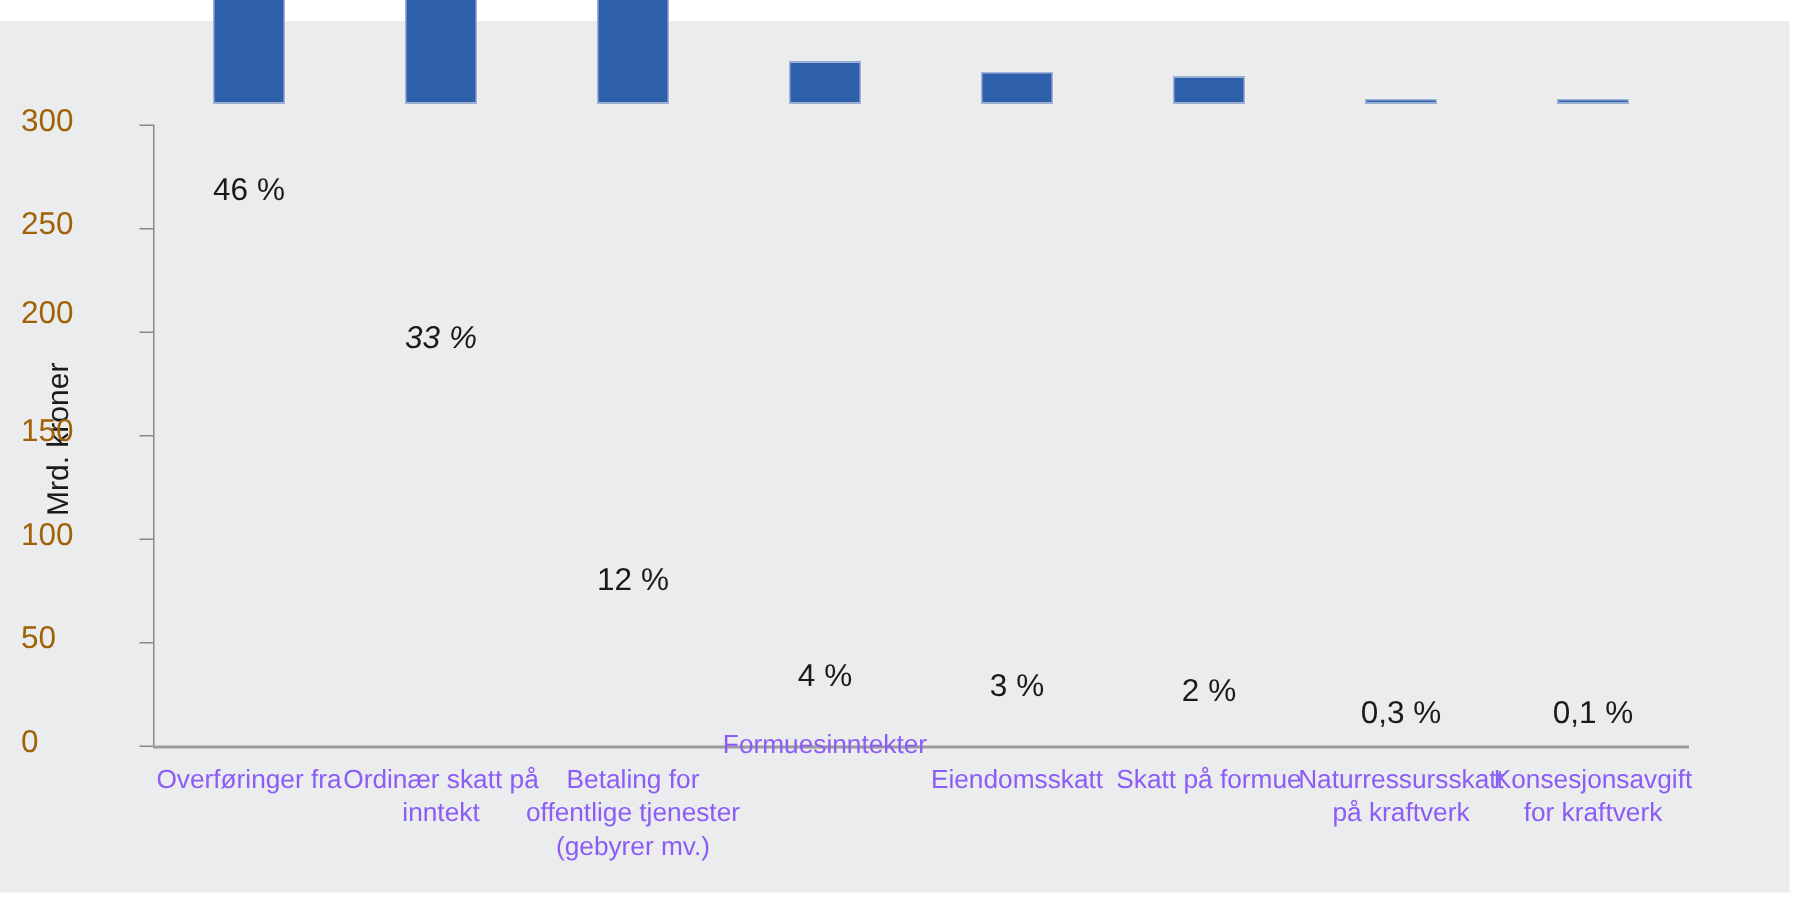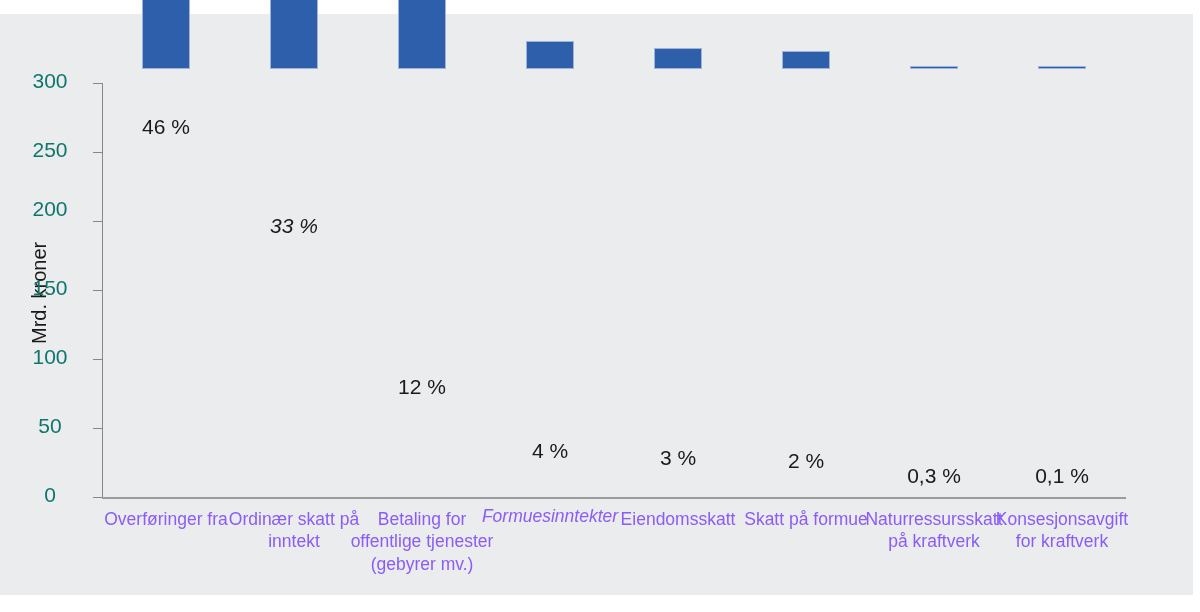--- a/index.html
+++ b/index.html
@@ -65,23 +65,23 @@
     position: absolute;
     left: -9px;
     width: 9px;
     height: 1px;
     background: #868789;
   }
 
   .y-tick-label {
     position: absolute;
     right: 1202px;  
-    text-align: center;
+    text-align: left;
     font-size: 21px;
-    color: #0f766e;
+    color: #a16207;
     white-space: nowrap;
   }
 
   .bar {
     position: absolute;
     background: #2d5faa;
     border: 1px solid #9fb4d6;
     box-sizing: border-box;
     bottom: 428px;
   }
@@ -170,21 +170,21 @@
           </div>
           <div class="cat-label" style="left: 192px; top: 439px;">
             <div>Ordinær skatt på</div>
             <div>inntekt</div>
           </div>
           <div class="cat-label" style="left: 320px; top: 439px;">
             <div>Betaling for</div>
             <div>offentlige tjenester</div>
             <div>(gebyrer mv.)</div>
           </div>
-          <div class="cat-label" style="left: 448px; top: 436px; font-style: italic;">
+          <div class="cat-label" style="left: 448px; top: 416px;">
             <div>Formuesinntekter</div>
           </div>
           <div class="cat-label" style="left: 576px; top: 439px;">
             <div>Eiendomsskatt</div>
           </div>
           <div class="cat-label" style="left: 704px; top: 439px;">
             <div>Skatt på formue</div>
           </div>
           <div class="cat-label" style="left: 832px; top: 439px;">
             <div>Naturressursskatt</div>

